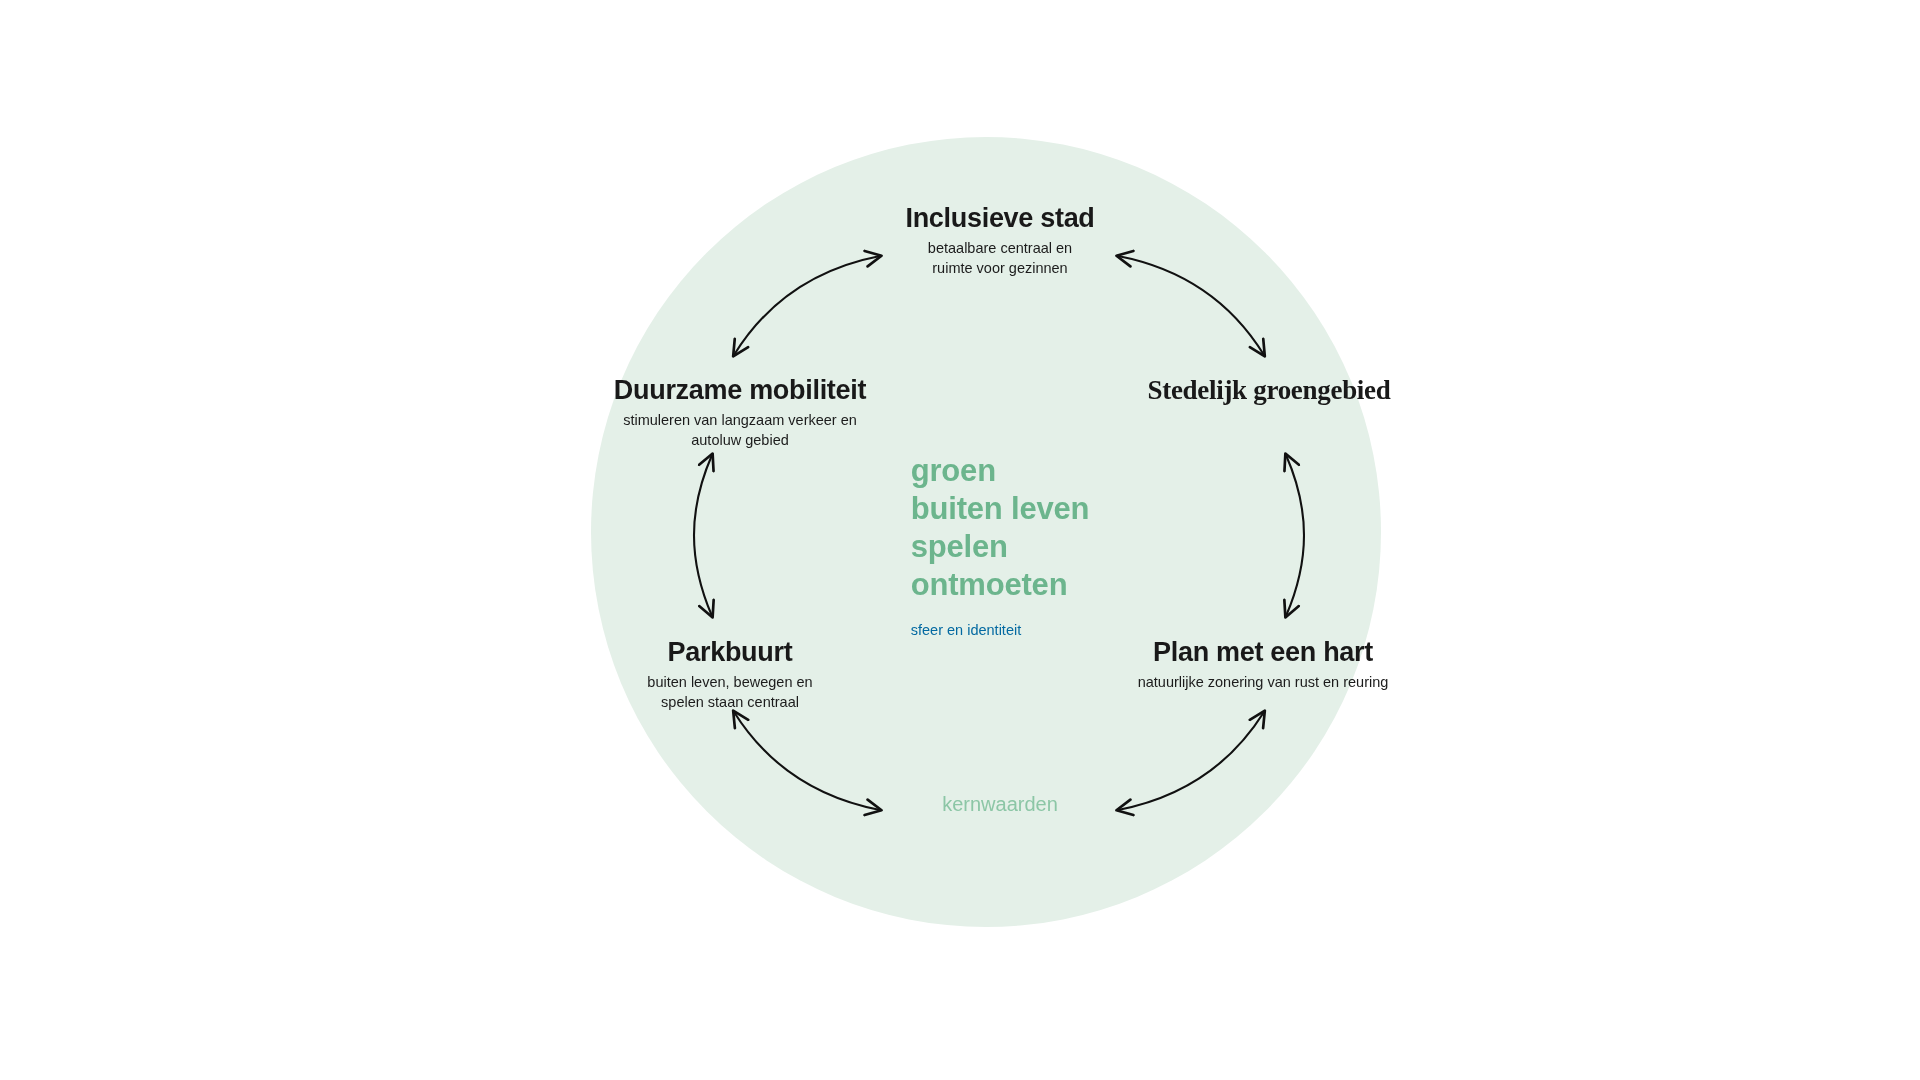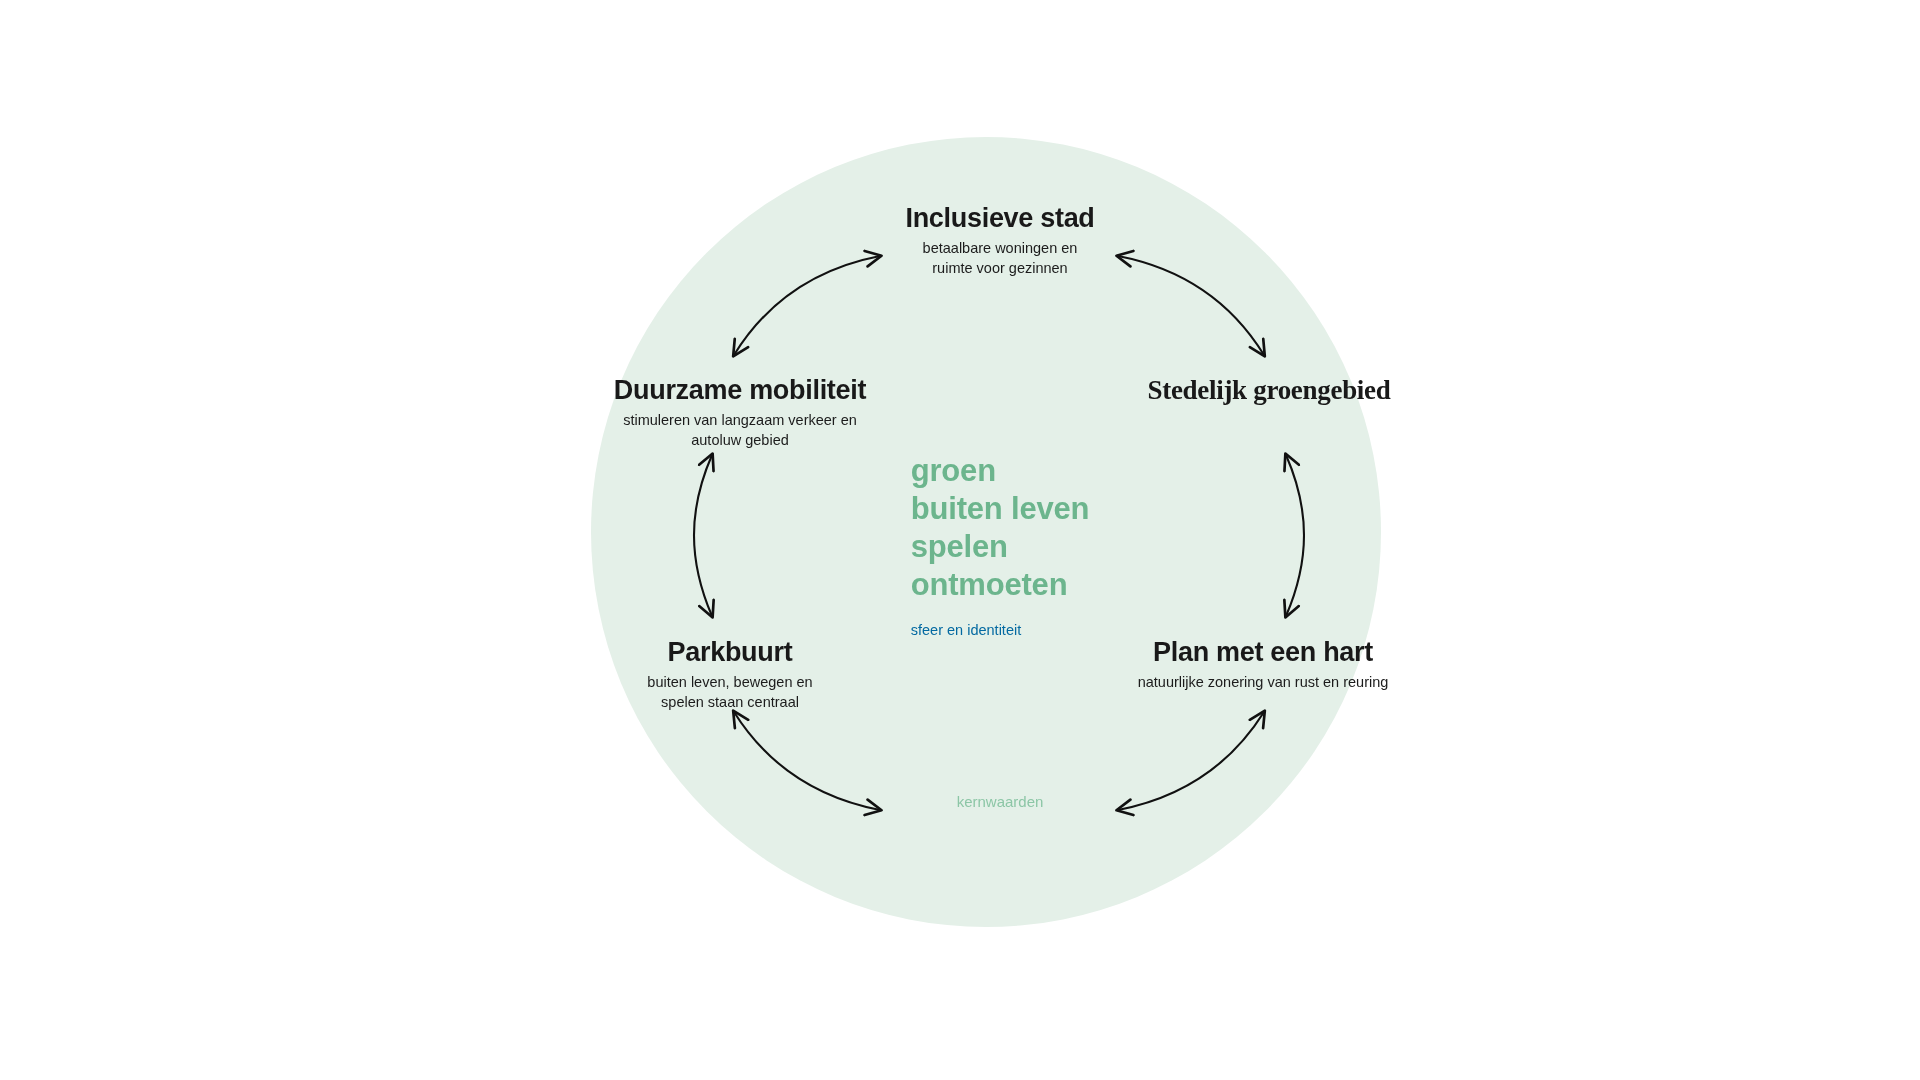--- a/index.html
+++ b/index.html
@@ -93,21 +93,21 @@
     color: #0369a1;
     margin-top: 22px;
     white-space: nowrap;
   }
   
   #kernwaarden-caption {
     position: absolute;
     left: 972px;
     top: 793px;
     transform: translateX(-50%);
-    font-size: 15px;
+    font-size: 20px;
     font-weight: 400;
     color: #8cc6a6;
     white-space: nowrap;
     text-align: center;
   }
 </style>
 </head>
 <body>
 
 <div id="diagram-stage">
@@ -136,21 +136,21 @@
 
       <path d="M 852 810 C 790 798 740 766 706 712" marker-start="url(#ah-start)" marker-end="url(#ah-end)"></path>
 
       <path d="M 684 616 C 660 560 660 510 684 455" marker-start="url(#ah-start)" marker-end="url(#ah-end)"></path>
     </g>
   </svg>
 
   <div class="node" id="node-inclusieve-stad">
     <div class="node-title">Inclusieve stad</div>
     <div class="node-sub">
-      <div>betaalbare woningen en</div>
+      <div>betaalbare centraal en</div>
       <div>ruimte voor gezinnen</div>
     </div>
   </div>
 
   <div class="node" id="node-duurzame-mobiliteit">
     <div class="node-title">Duurzame mobiliteit</div>
     <div class="node-sub">
       <div>stimuleren van langzaam verkeer en</div>
       <div>autoluw gebied</div>
     </div>

